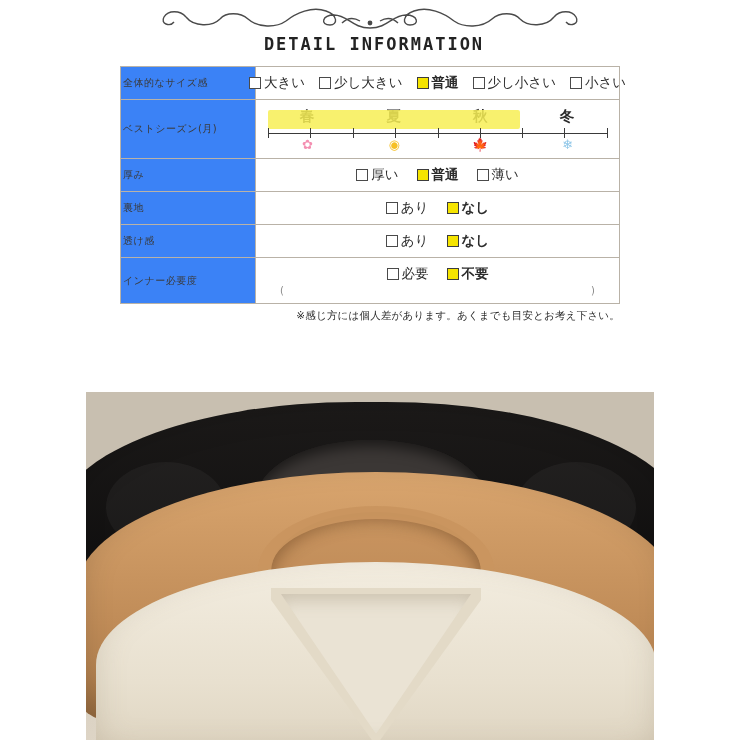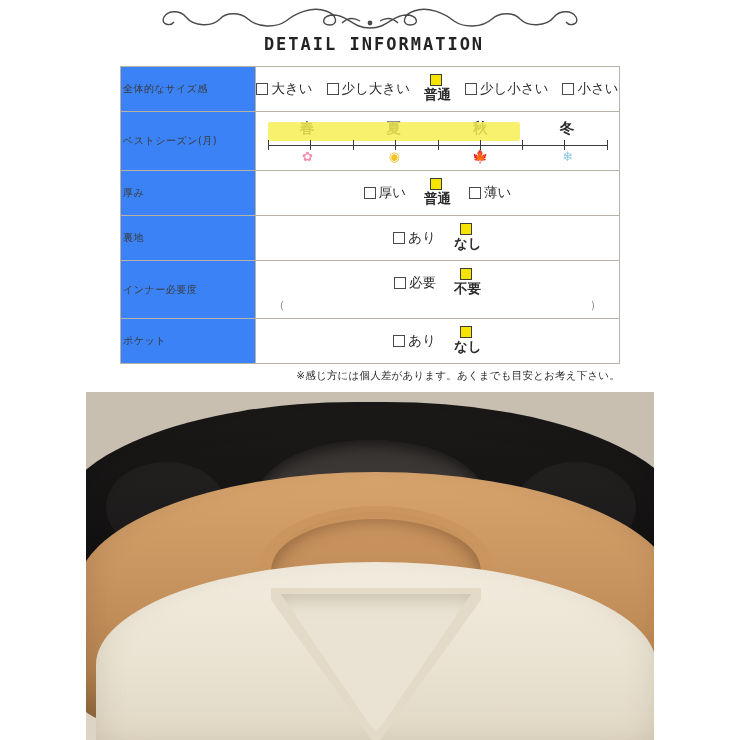--- a/index.html
+++ b/index.html
@@ -88,21 +88,21 @@
     height: 10px;
     border: 1px solid #4a4a4a;
     background: #ffffff;
     margin-right: 3px;
     flex: 0 0 auto;
   }
   .opt.on .box {
     background: #f5e400;
     border-color: #3c3c3c;
   }
-  .opt.on { font-weight: bold; flex-direction: column; }
+  .opt.on { font-weight: bold; }
 
   
   .season-cell { padding: 4px 10px 6px 10px; }
   .season {
     position: relative;
     width: 340px;
     margin: 0 auto;
   }
   .season-names {
     display: flex;
@@ -405,20 +405,35 @@
                 <span>あり</span>
               </span>
             <span class="opt on">
                 <i class="box"></i>
                 <span>なし</span>
               </span>
           </div>
         </td>
       </tr>
 
+      <tr>
+        <td class="label">透け感</td>
+        <td class="value">
+          <div class="opts wide">
+            <span class="opt">
+                <i class="box"></i>
+                <span>あり</span>
+              </span>
+            <span class="opt on">
+                <i class="box"></i>
+                <span>なし</span>
+              </span>
+          </div>
+        </td>
+      </tr>
 
       <tr>
         <td class="label">インナー必要度</td>
         <td class="value inner-cell">
           <div class="opts wide">
             <span class="opt">
                 <i class="box"></i>
                 <span>必要</span>
               </span>
             <span class="opt on">
@@ -426,35 +441,20 @@
                 <span>不要</span>
               </span>
           </div>
           <div class="paren-row">
             <span>(</span>
             <span>)</span>
           </div>
         </td>
       </tr>
 
-      <tr>
-        <td class="label">ポケット</td>
-        <td class="value">
-          <div class="opts wide">
-            <span class="opt">
-                <i class="box"></i>
-                <span>あり</span>
-              </span>
-            <span class="opt on">
-                <i class="box"></i>
-                <span>なし</span>
-              </span>
-          </div>
-        </td>
-      </tr>
 
     </tbody>
   </table>
 </div>
 
 <div class="footnote">※感じ方には個人差があります。あくまでも目安とお考え下さい。</div>
 
 <div class="photo">
   <div class="bg"></div>
   <div class="sw-black">

